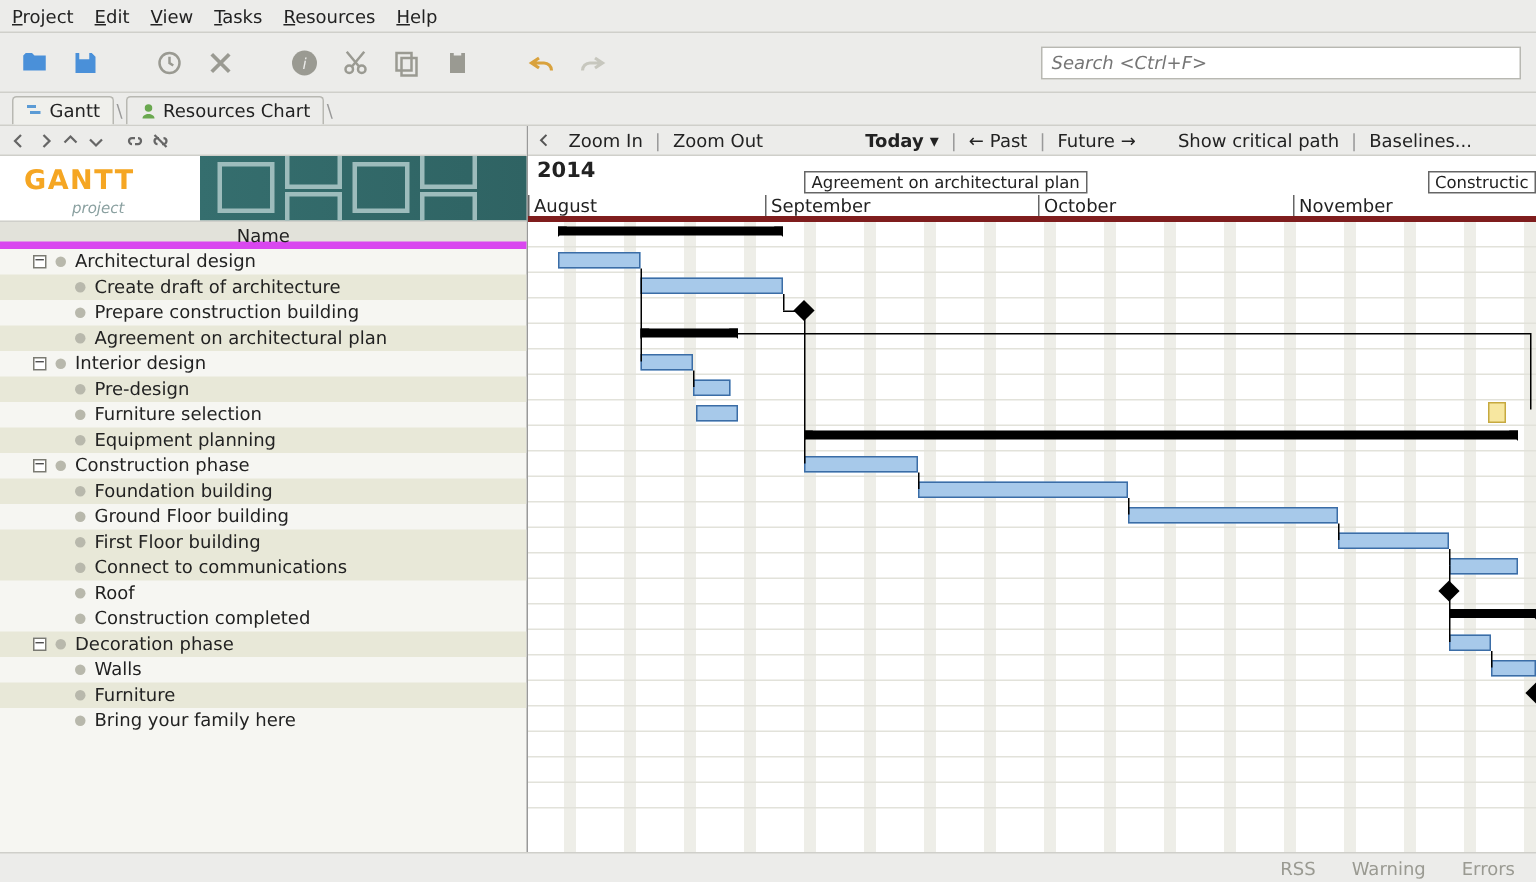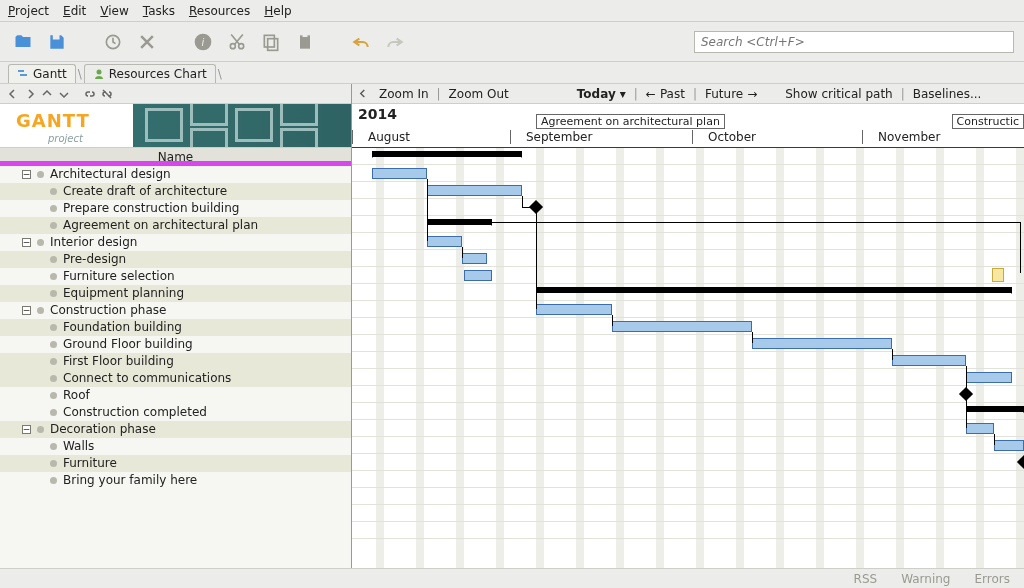--- a/index.html
+++ b/index.html
@@ -45,24 +45,24 @@
   .indent1 { padding-left: 22px; }
   .indent2 { padding-left: 50px; }
 
   
   .right { flex: 1; display: flex; flex-direction: column; background: #fff; position: relative; }
   .r-toolbar { height: 20px; background: #ececea; border-bottom: 1px solid #cfcfca; font-size: 12px; display: flex; align-items: center; padding: 0 6px; gap: 4px; color: #222; }
   .r-toolbar .sep { color: #999; margin: 0 4px; }
   .r-toolbar .today { font-weight: bold; }
   .r-toolbar .smallarrow svg { width: 9px; height: 9px; }
 
-  .gantt-header { height: 44px; border-bottom: 1px solid #7f1d1d; position: relative; }
+  .gantt-header { height: 44px; border-bottom: 4px solid #7f1d1d; position: relative; }
   .gh-year { position:absolute; left:6px; top:2px; font-size:14px; font-weight:bold; }
   .gh-months { position:absolute; top:26px; left:0; right:0; height:18px; }
-  .gh-month { position:absolute; border-left:1px solid #666; padding-left:15px; top:0; }
+  .gh-month { position:absolute; border-left:1px solid #666; padding-left:3px; top:0; }
   .gh-callout { position:absolute; border:1px solid #666; background:#fff; font-size:11px; padding:0 4px; height:15px; line-height:13px; top:10px; }
 
   .gantt-body { flex: 1; position: relative; overflow: hidden; }
   .grid-line { position:absolute; top:0; bottom:0; width:8px; background:#eeeee8; }
   .hrow { position:absolute; left:0; right:0; height:17px; border-bottom:1px solid #e2e2da; }
   .summary-bar { position:absolute; height:6px; background:#000; }
   .summary-bar::before, .summary-bar::after { content:""; position:absolute; top:0; width:0; height:0; border-top:7px solid #000; }
   .summary-bar::before { left:0; border-right:6px solid transparent; }
   .summary-bar::after  { right:0; border-left:6px solid transparent; }
   .task-bar { position:absolute; height:11px; background:#a7c9ea; border:1px solid #3b6da6; }

